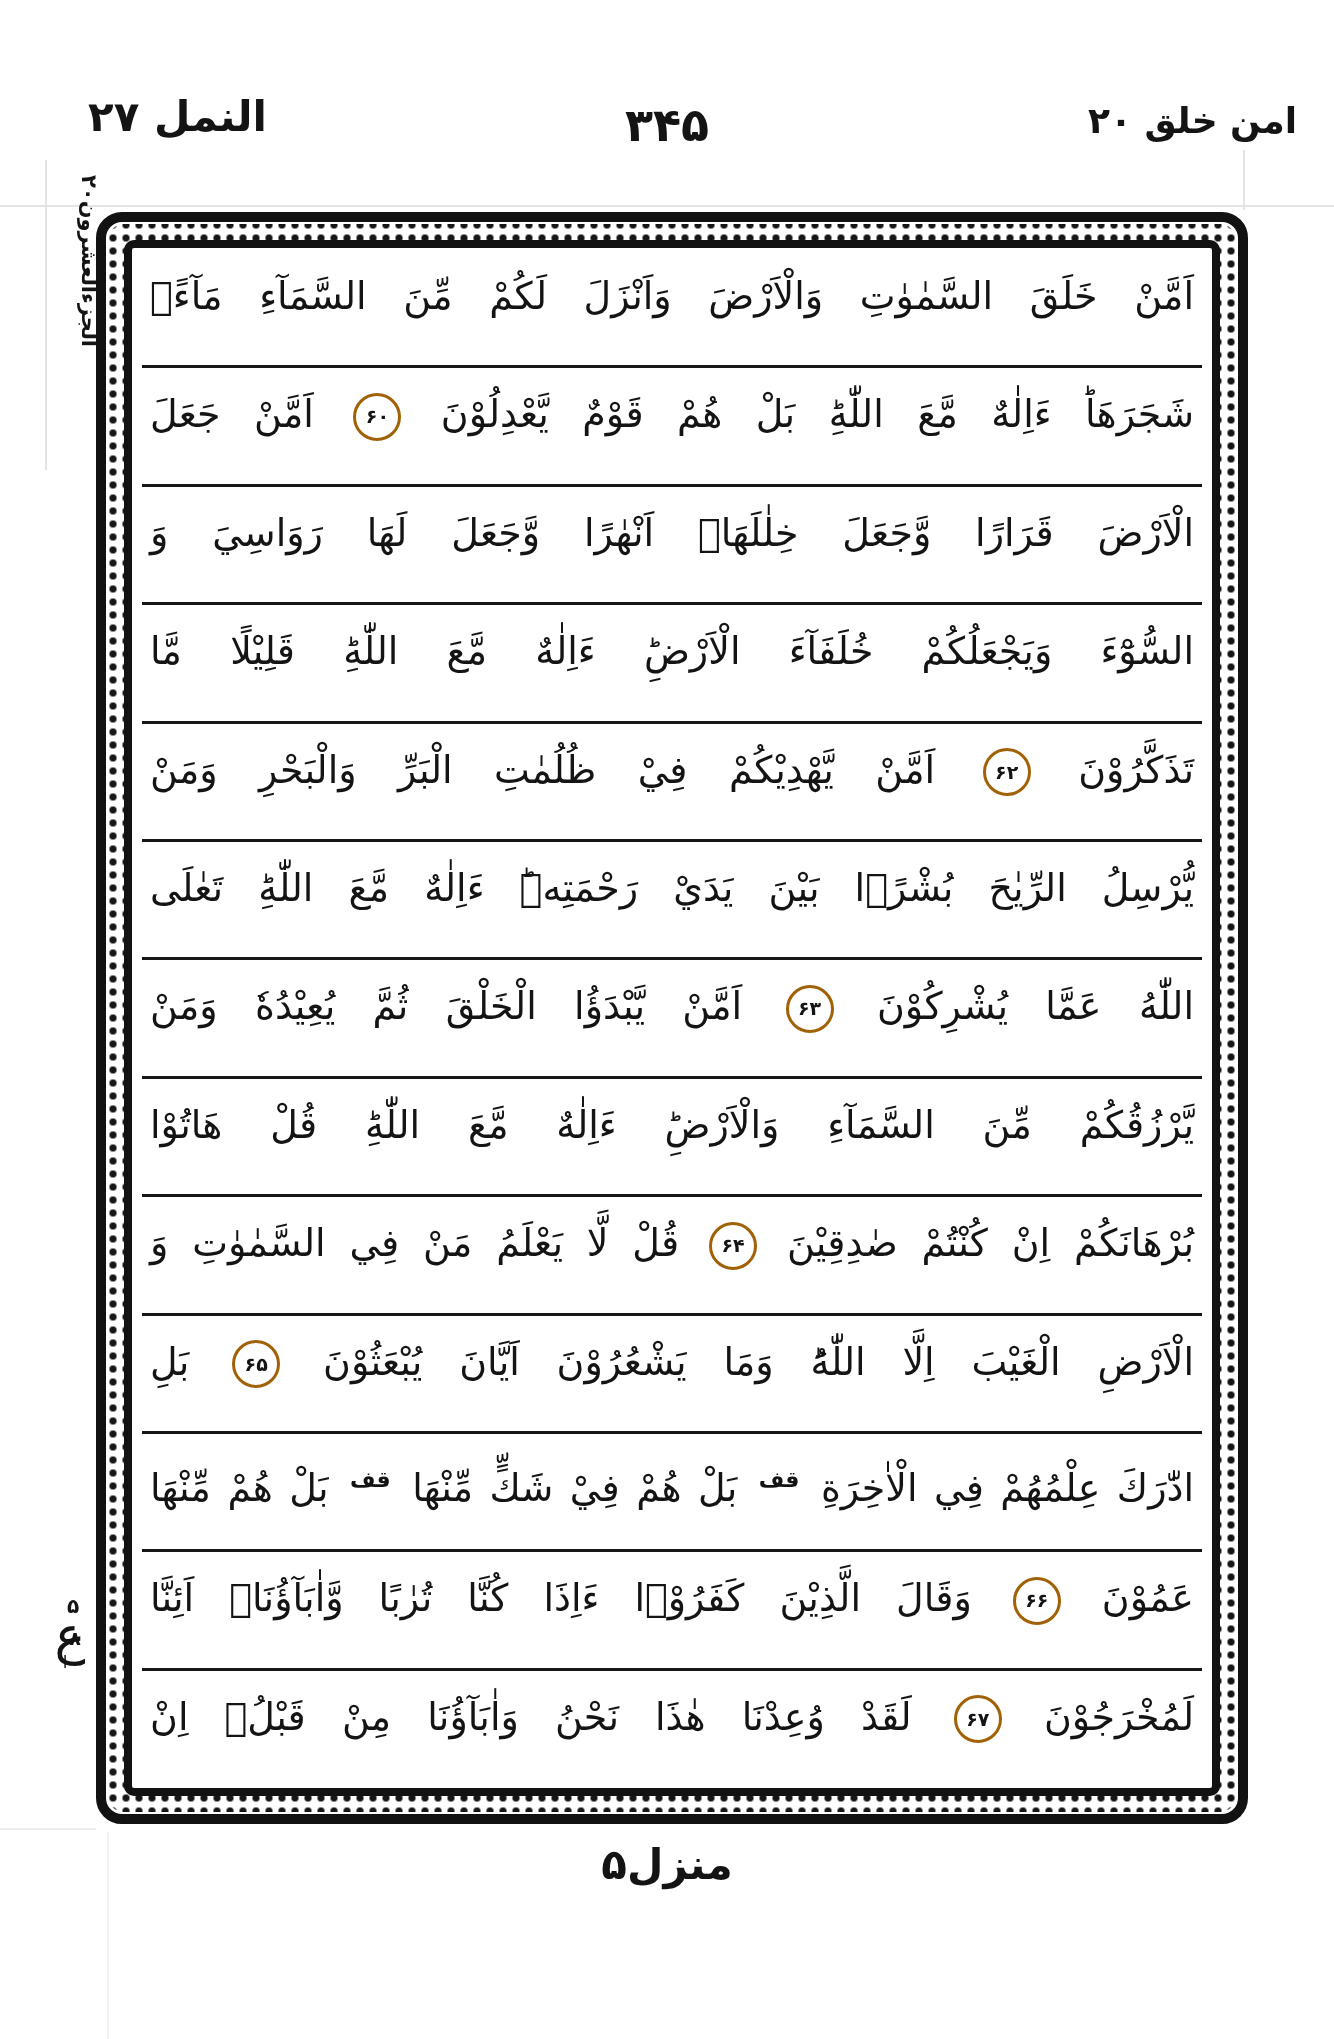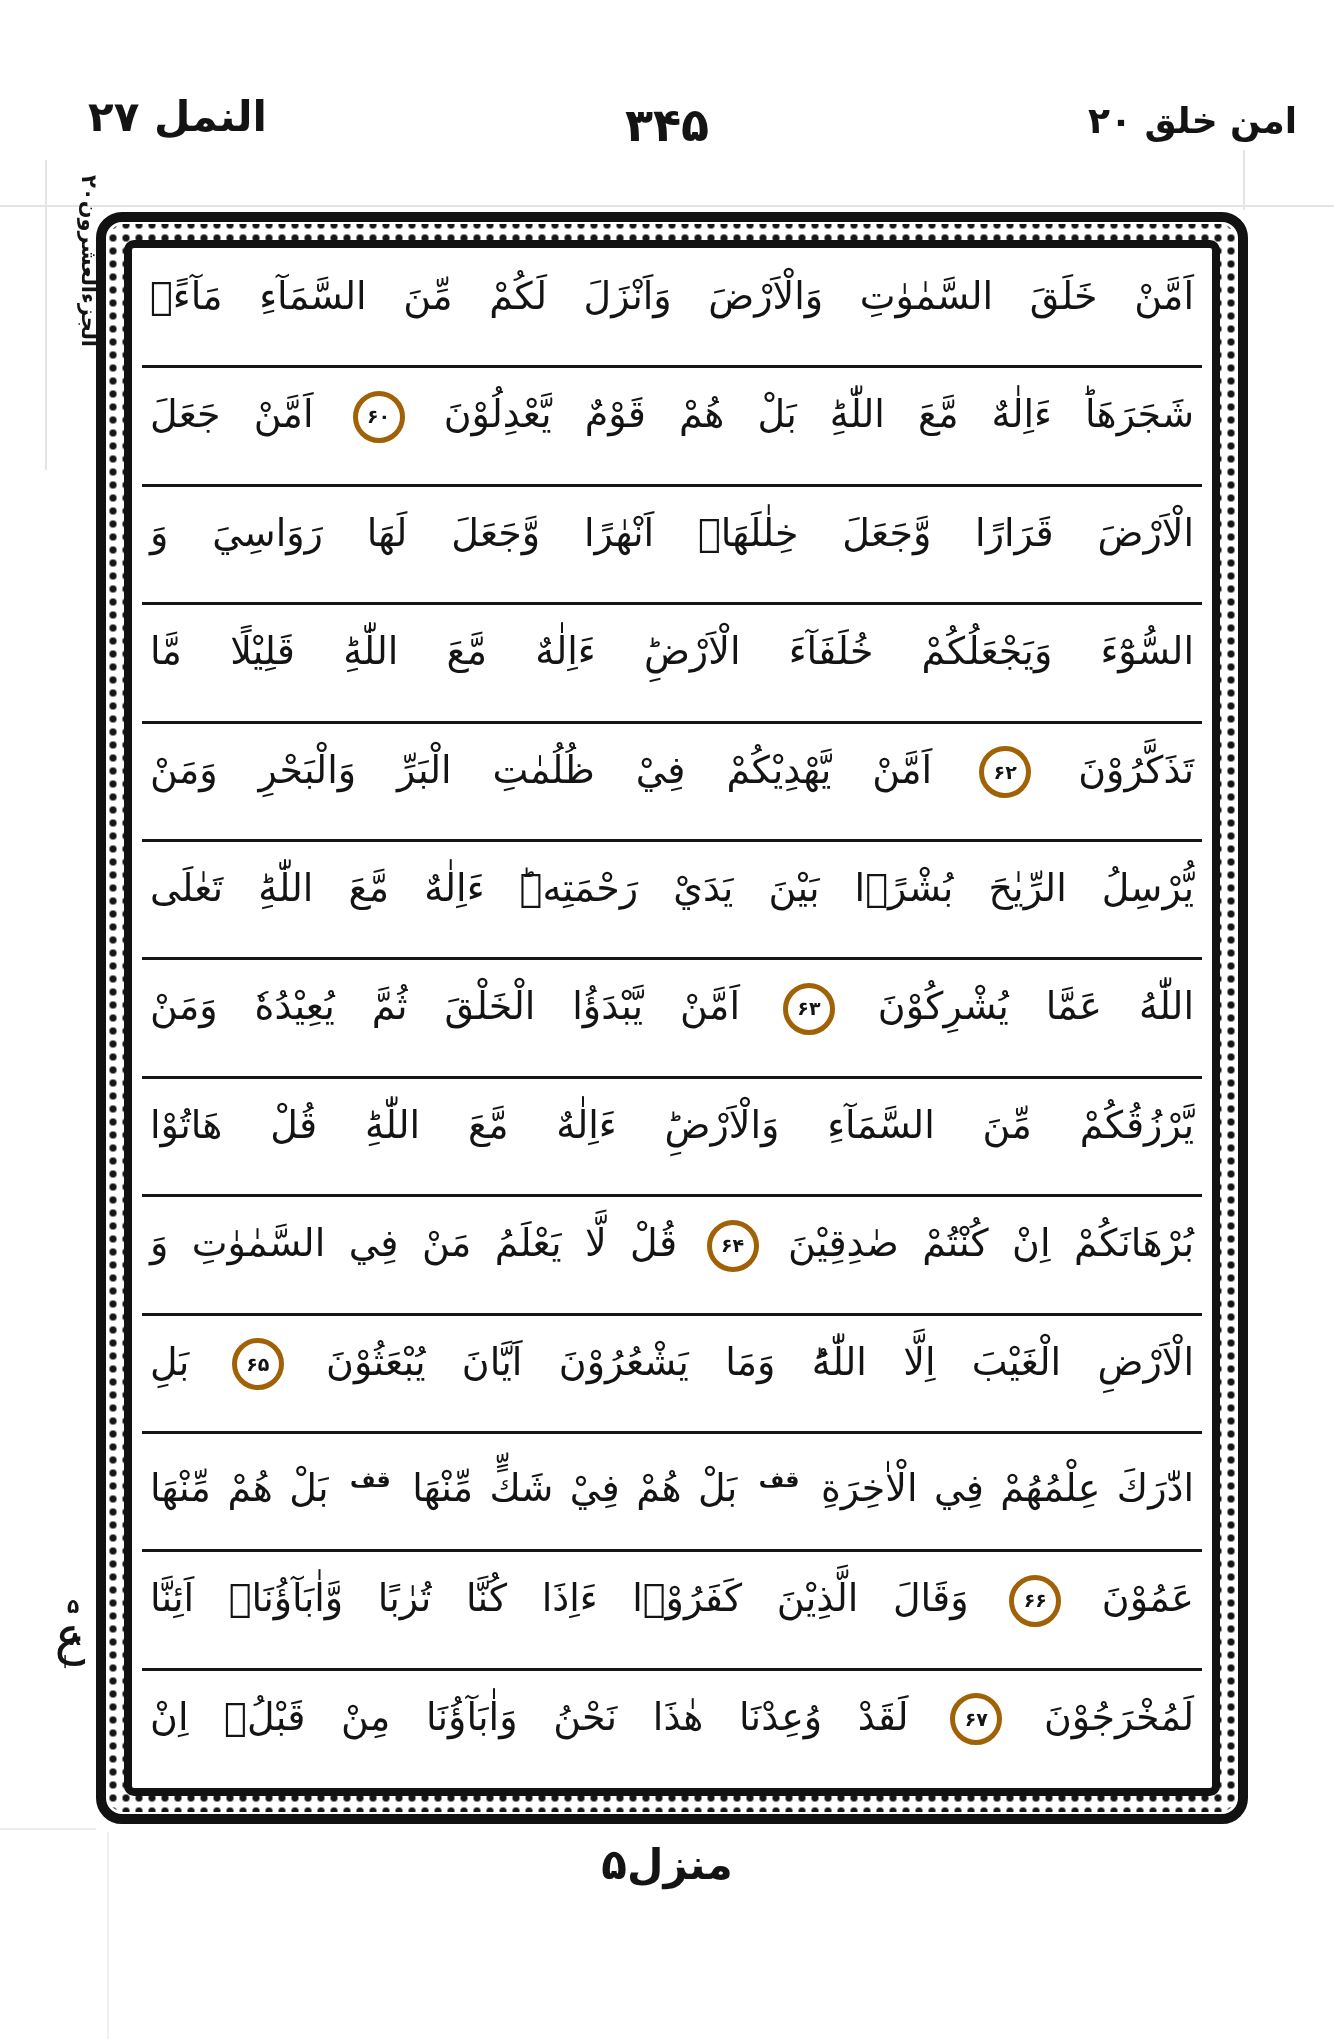--- a/index.html
+++ b/index.html
@@ -32,21 +32,21 @@
 
   
   .lines{position:absolute;inset:2px 10px;display:flex;flex-direction:column;}
   .qline{flex:1 1 0;min-height:0;display:block;direction:rtl;
     text-align:justify;text-align-last:justify;
     font-size:38px;line-height:92px;white-space:nowrap;
     padding:0 8px;overflow:visible;}
   .qline:not(:last-child){border-bottom:3px solid #161616;}
   .qtxt{letter-spacing:0.5px;}
   .ayah{display:inline-flex;align-items:center;justify-content:center;
-    width:42px;height:42px;border:5px solid #a16207;border-radius:50%;
+    width:42px;height:42px;border:3px solid #a16207;border-radius:50%;
     font-size:19px;font-weight:bold;line-height:1;vertical-align:middle;margin:0 6px;}
   .stopword{font-size:22px;vertical-align:super;margin:0 5px;font-weight:bold;}
 
   
   .juz-label{position:absolute;left:21px;top:267px;width:130px;height:30px;
     transform:rotate(90deg);transform-origin:center center;
     font-size:21px;font-weight:bold;text-align:center;direction:rtl;white-space:nowrap;}
 
   
   .ruku{position:absolute;left:38px;top:1596px;width:64px;text-align:center;line-height:1;}

